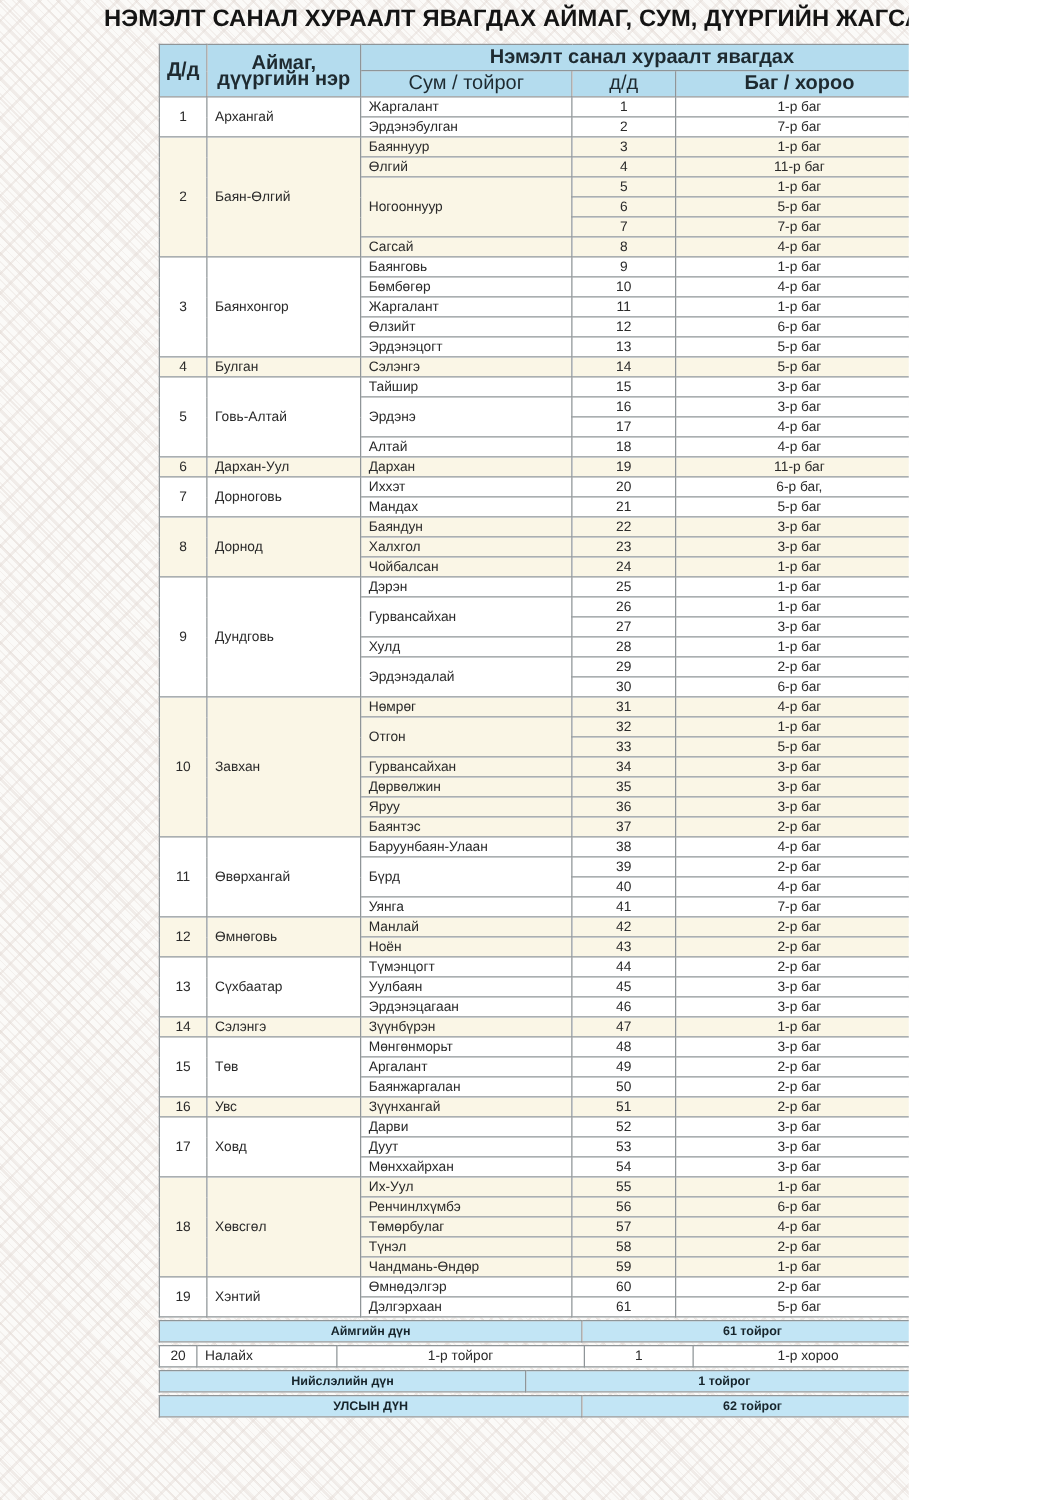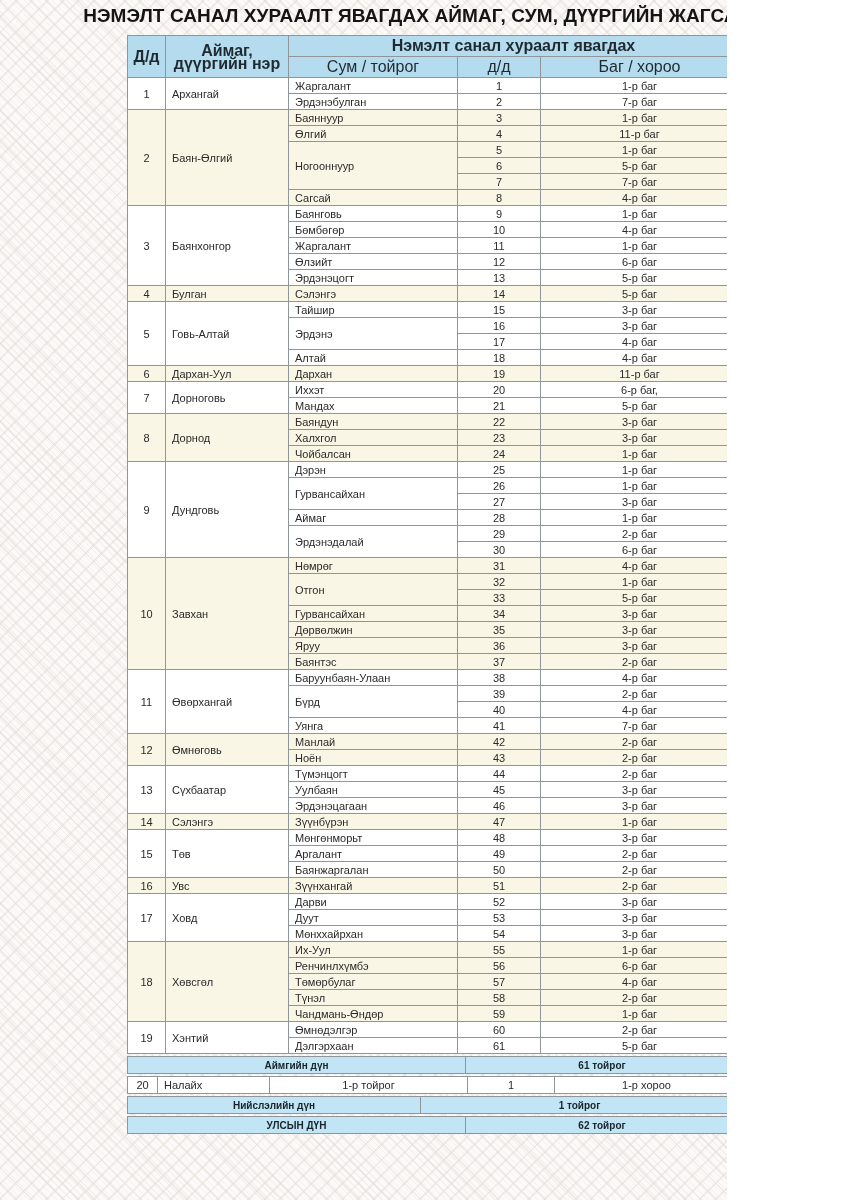--- a/index.html
+++ b/index.html
@@ -61,21 +61,21 @@
       </colgroup>
       <thead>
         <tr>
           <th rowspan="2">Д/д</th>
           <th rowspan="2" style="white-space:normal; line-height:13px;">Аймаг, дүүргийн нэр</th>
           <th colspan="3">Нэмэлт санал хураалт явагдах</th>
         </tr>
         <tr>
           <th style="font-weight:normal;">Сум / тойрог</th>
           <th style="font-weight:normal;">д/д</th>
-          <th style="font-weight:normal;">Баг / хороо</th>
+          <th style="font-weight:bold;">Баг / хороо</th>
         </tr>
       </thead>
       <tbody>
           <tr>
             <td class="num" rowspan="2">1</td>
             <td class="name" rowspan="2">Архангай</td>
             <td class="name">Жаргалант</td>
             <td class="num">1</td>
             <td class="num">1-р баг</td>
           </tr>
@@ -215,21 +215,21 @@
           <tr>
             <td class="name" rowspan="2">Гурвансайхан</td>
             <td class="num">26</td>
             <td class="num">1-р баг</td>
           </tr>
           <tr>
             <td class="num">27</td>
             <td class="num">3-р баг</td>
           </tr>
           <tr>
-            <td class="name">Аймаг</td>
+            <td class="name">Хулд</td>
             <td class="num">28</td>
             <td class="num">1-р баг</td>
           </tr>
           <tr>
             <td class="name" rowspan="2">Эрдэнэдалай</td>
             <td class="num">29</td>
             <td class="num">2-р баг</td>
           </tr>
           <tr>
             <td class="num">30</td>

